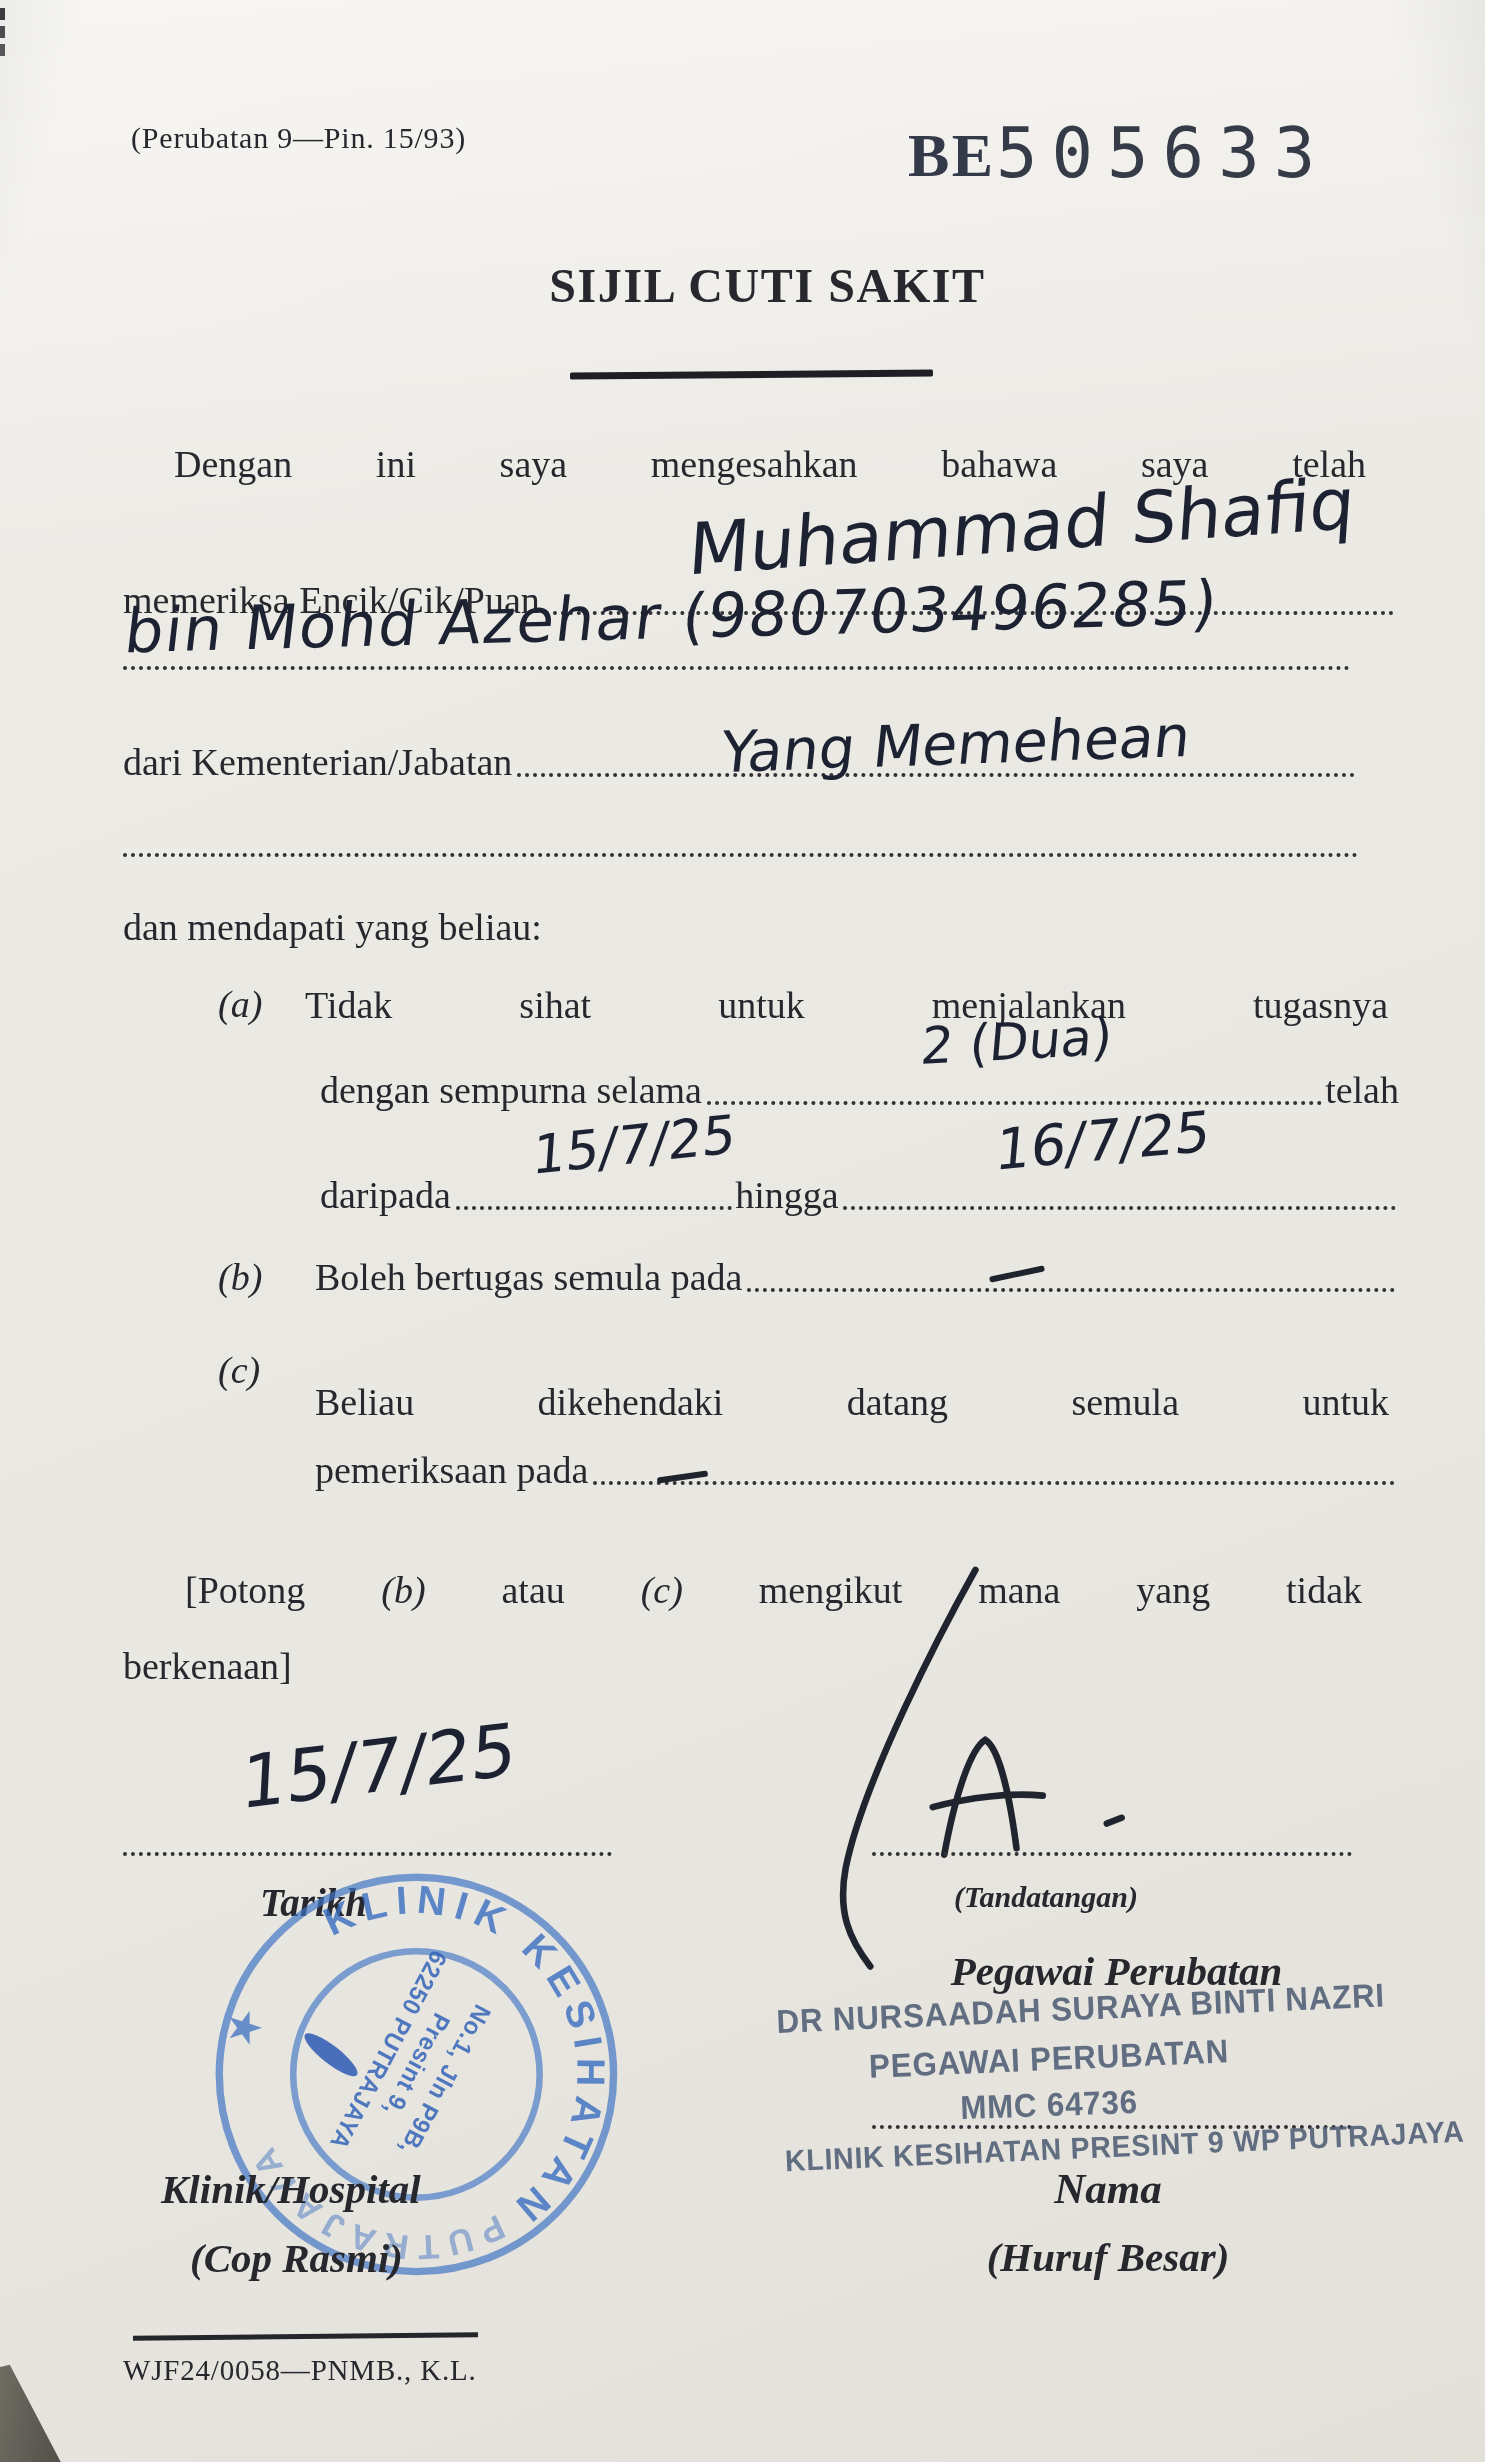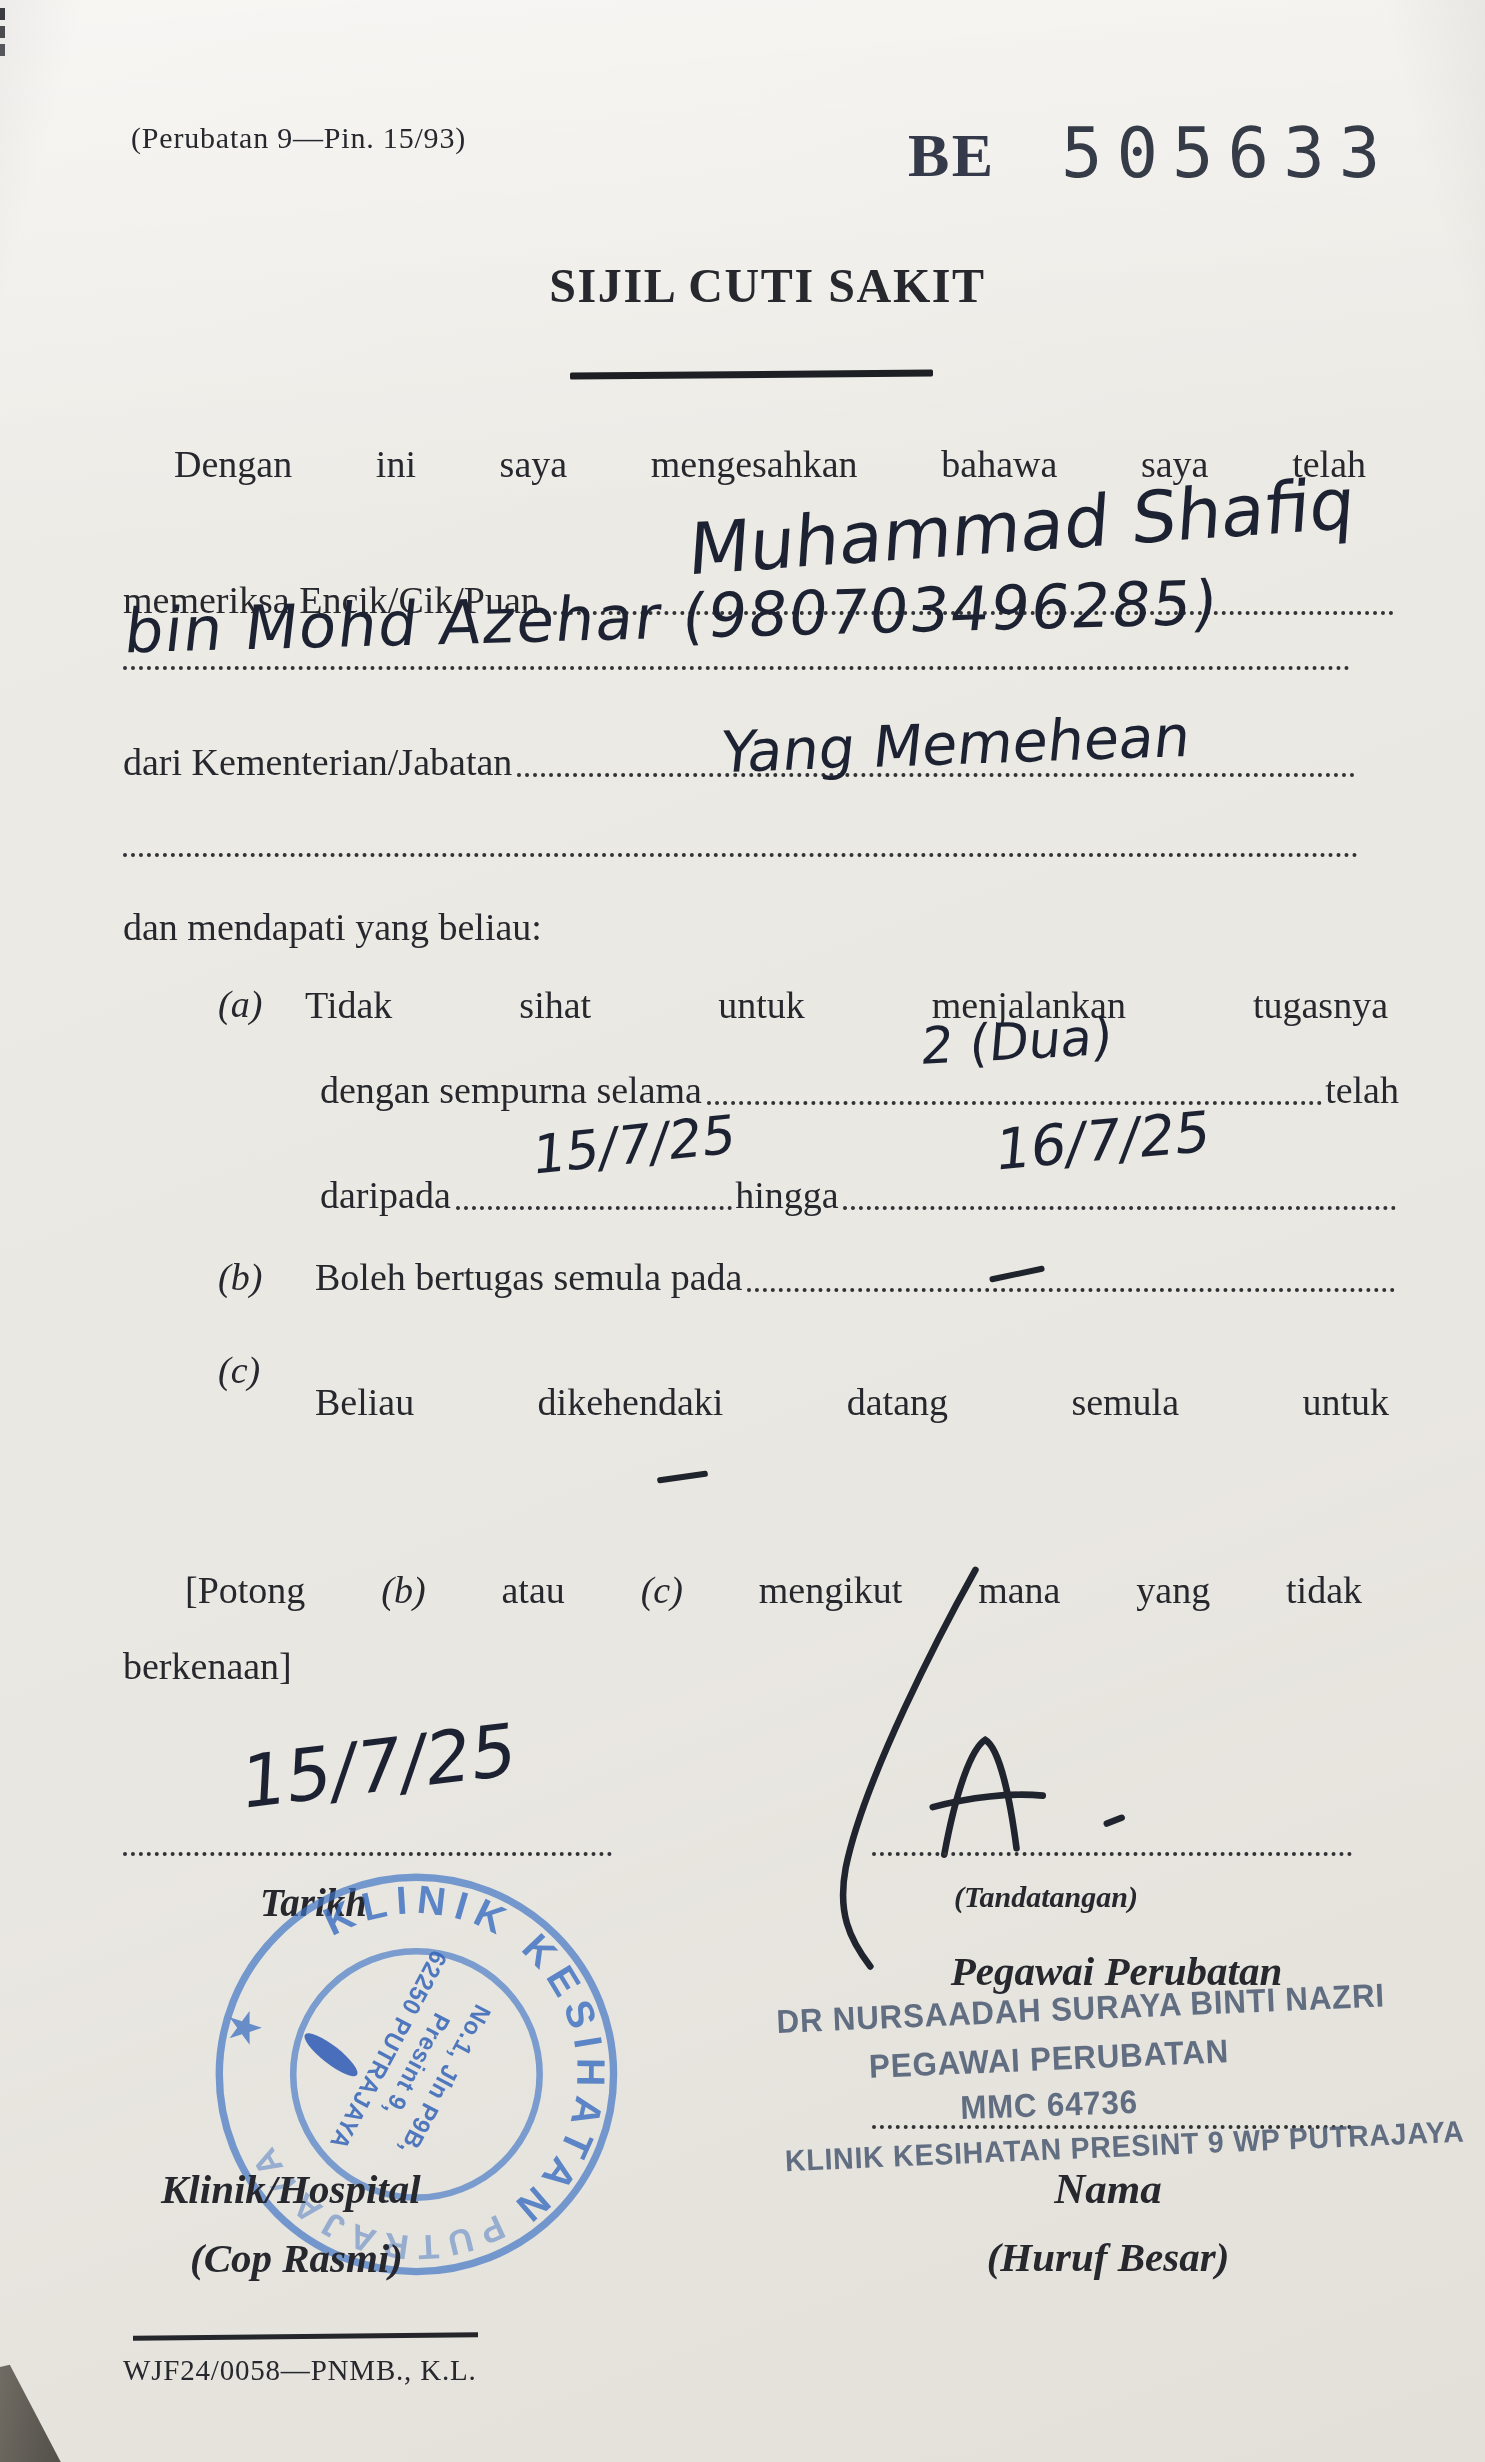--- a/index.html
+++ b/index.html
@@ -36,21 +36,21 @@
 </style>
 </head>
 <body>
 
 <div id="page">
 
   <div class="abs print" style="left:131px;top:121px;font-size:30px;letter-spacing:0.8px;">(Perubatan 9—Pin. 15/93)</div>
 
   <div class="abs print" style="left:908px;top:120px;font-size:62px;font-weight:bold;color:#343a49;letter-spacing:2.5px;">BE</div>
 
-  <div class="abs" style="left:1061px;top:113px;font-size:69px;font-family:'DejaVu Sans Mono','Liberation Mono',monospace;letter-spacing:14px;color:#363b48;">505633</div>
+  <div class="abs" style="left:996px;top:113px;font-size:69px;font-family:'DejaVu Sans Mono','Liberation Mono',monospace;letter-spacing:14px;color:#363b48;">505633</div>
 
   <div class="abs print" style="left:439px;top:258px;width:657px;text-align:center;font-size:48px;font-weight:bold;letter-spacing:1.6px;">SIJIL CUTI SAKIT</div>
 
   <div class="abs" style="left:570px;top:371px;width:363px;height:6.6px;background:#1d1f24;transform:rotate(-0.5deg);border-radius:1.6px;"></div>
 
   <div class="abs print just" style="left:123px;top:442px;width:1243px;font-size:38px;text-indent:51px;">Dengan ini saya mengesahkan bahawa saya telah</div>
 
   <div class="abs row" style="left:123px;top:569px;width:1274px;height:54px;">
     <span class="lbl print" style="font-size:38px;">memeriksa Encik/Cik/Puan</span>
     <span class="dl"></span>
@@ -92,20 +92,24 @@
   <div class="abs print marker" style="left:218px;top:1256px;font-size:38px;">(b)</div>
   <div class="abs row" style="left:315px;top:1246px;width:1083px;height:54px;">
     <span class="lbl print" style="font-size:38px;">Boleh bertugas semula pada</span>
     <span class="dl"></span>
   </div>
   <div class="abs tick" style="left:989px;top:1271px;width:56px;height:5.7px;transform:rotate(-12deg);"></div>
 
   <div class="abs print marker" style="left:218px;top:1349px;font-size:38px;">(c)</div>
   <div class="abs print just" style="left:315px;top:1349px;width:1074px;font-size:38px;margin-top:31px;">Beliau dikehendaki datang semula untuk</div>
 
+  <div class="abs row" style="left:315px;top:1439px;width:1083px;height:54px;">
+    <span class="lbl print" style="font-size:38px;">pemeriksaan pada</span>
+    <span class="dl"></span>
+  </div>
   <div class="abs tick" style="left:657px;top:1474px;width:51px;height:5.7px;transform:rotate(-8deg);"></div>
 
   <div class="abs print just" style="left:185px;top:1568px;width:1177px;font-size:38px;">
     <span>[Potong</span>
     <span class="marker">(b)</span>
     <span>atau</span>
     <span class="marker">(c)</span>
     <span>mengikut mana yang tidak</span>
   </div>
   <div class="abs print" style="left:123px;top:1644px;font-size:38px;">berkenaan]</div>

